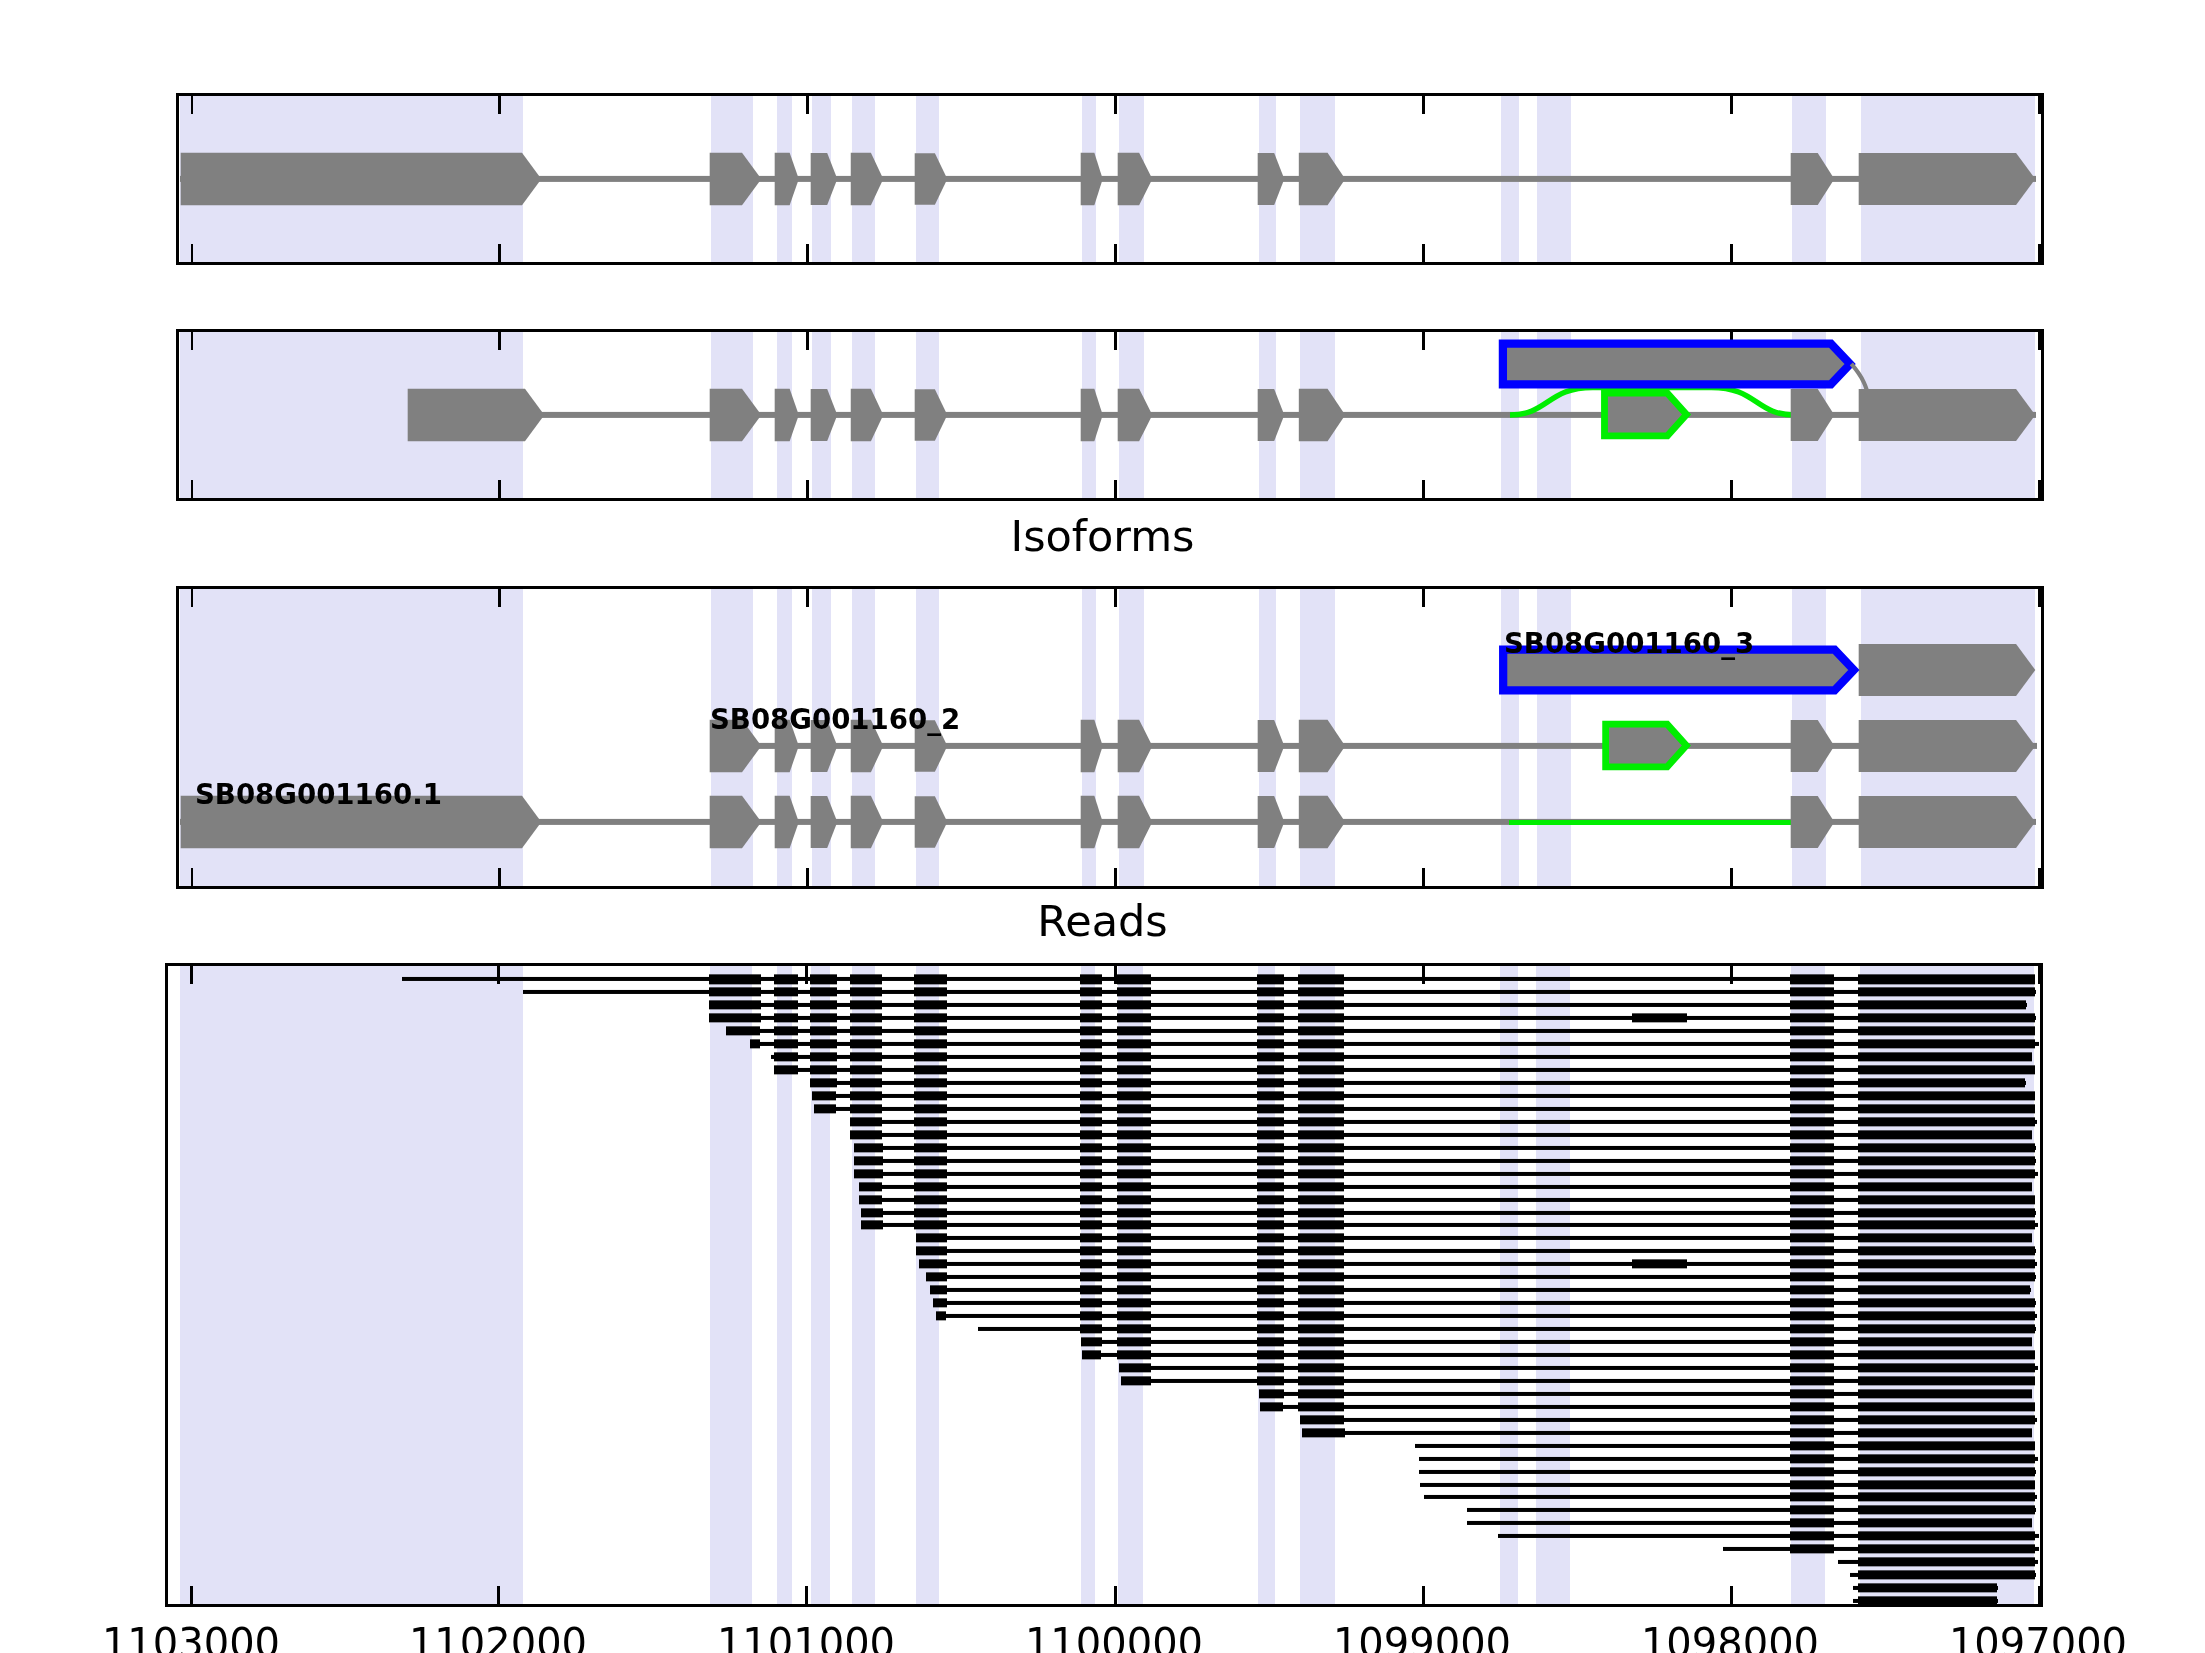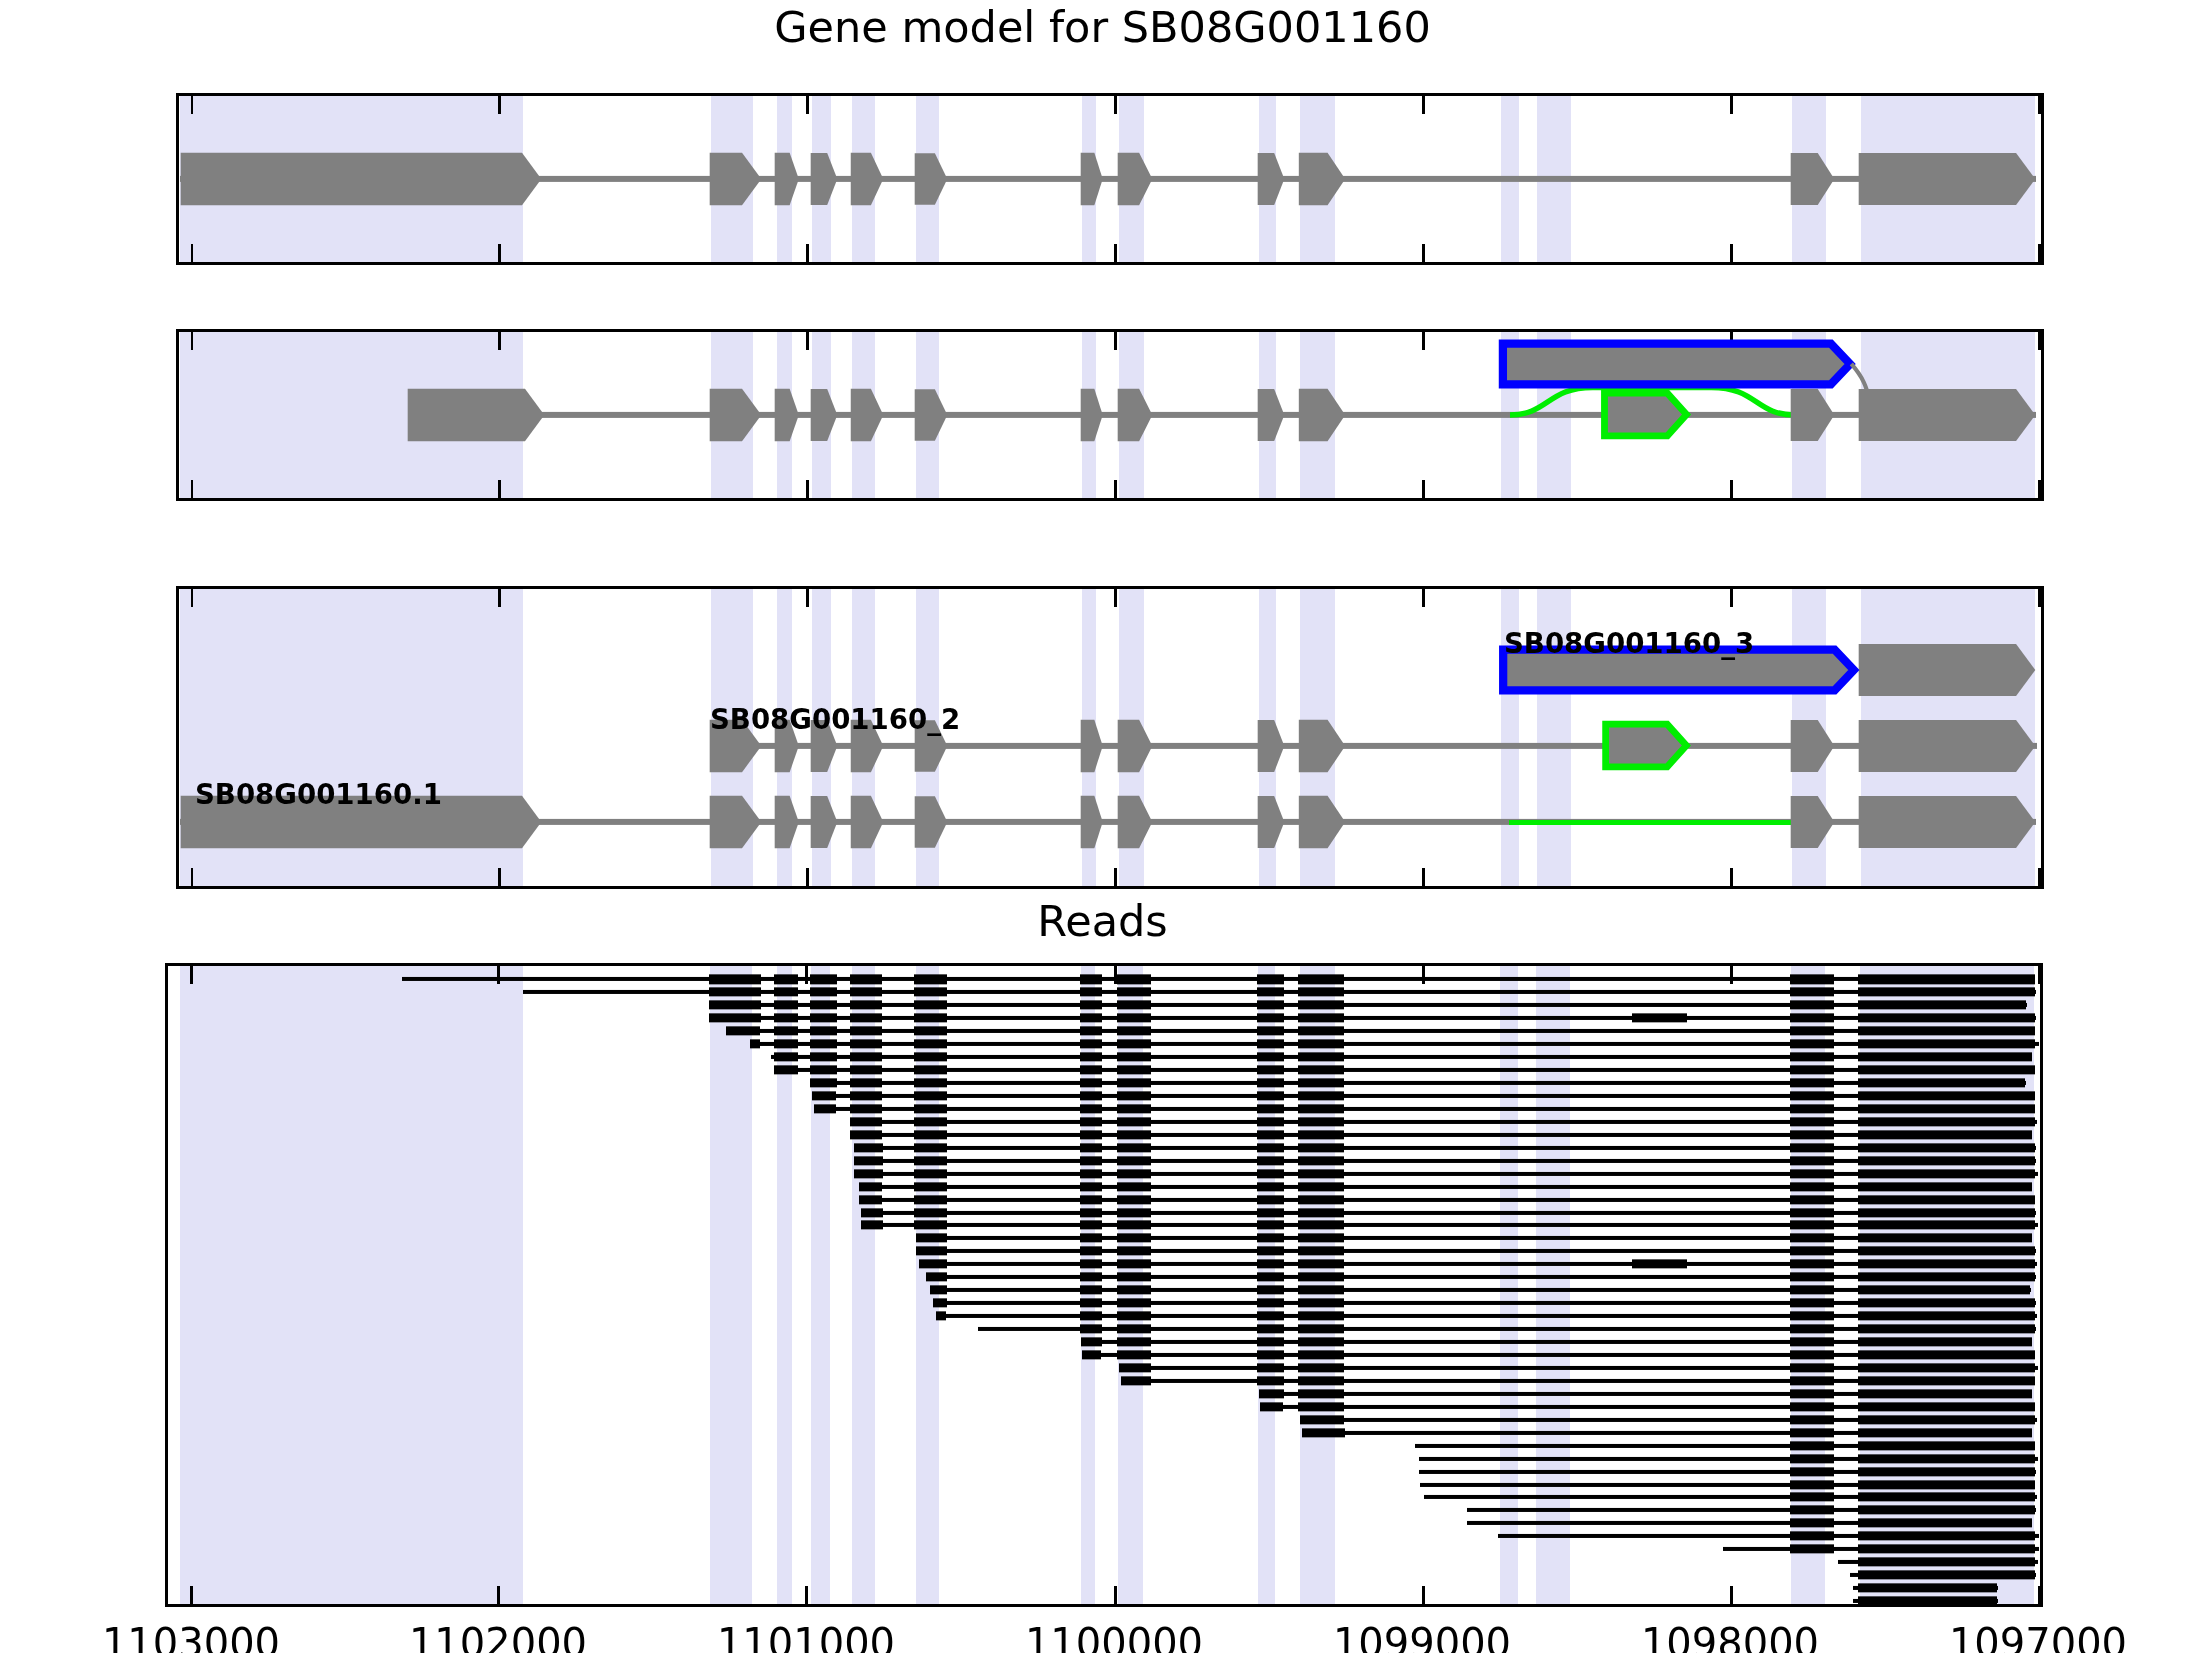--- a/index.html
+++ b/index.html
@@ -108,21 +108,21 @@
     height: 100%;
     overflow: visible;
     pointer-events: none;
   }
 </style>
 </head>
 <body>
 
 <div class="figure">
 
-  <div class="panel-title" style="top:5.5px">Gene model for SB08G001160</div>
+  <div class="panel-title" style="top:515px">Isoforms</div>
   <div class="panel-title" style="top:900px">Reads</div>
 
   <div id="panel-gene_model" class="axes" style="left: 176px; top: 93px; width: 1868px; height: 172px;">
       <div class="plotarea">
         <div class="hl-band" style="left: 1.4px; width: 343px; background: rgb(226, 226, 247);"></div>
         <div class="hl-band" style="left: 532px; width: 42px; background: rgb(226, 226, 247);"></div>
         <div class="hl-band" style="left: 598px; width: 15px; background: rgb(226, 226, 247);"></div>
         <div class="hl-band" style="left: 633px; width: 18.6px; background: rgb(226, 226, 247);"></div>
         <div class="hl-band" style="left: 673px; width: 23px; background: rgb(226, 226, 247);"></div>
         <div class="hl-band" style="left: 737px; width: 23px; background: rgb(226, 226, 247);"></div>

